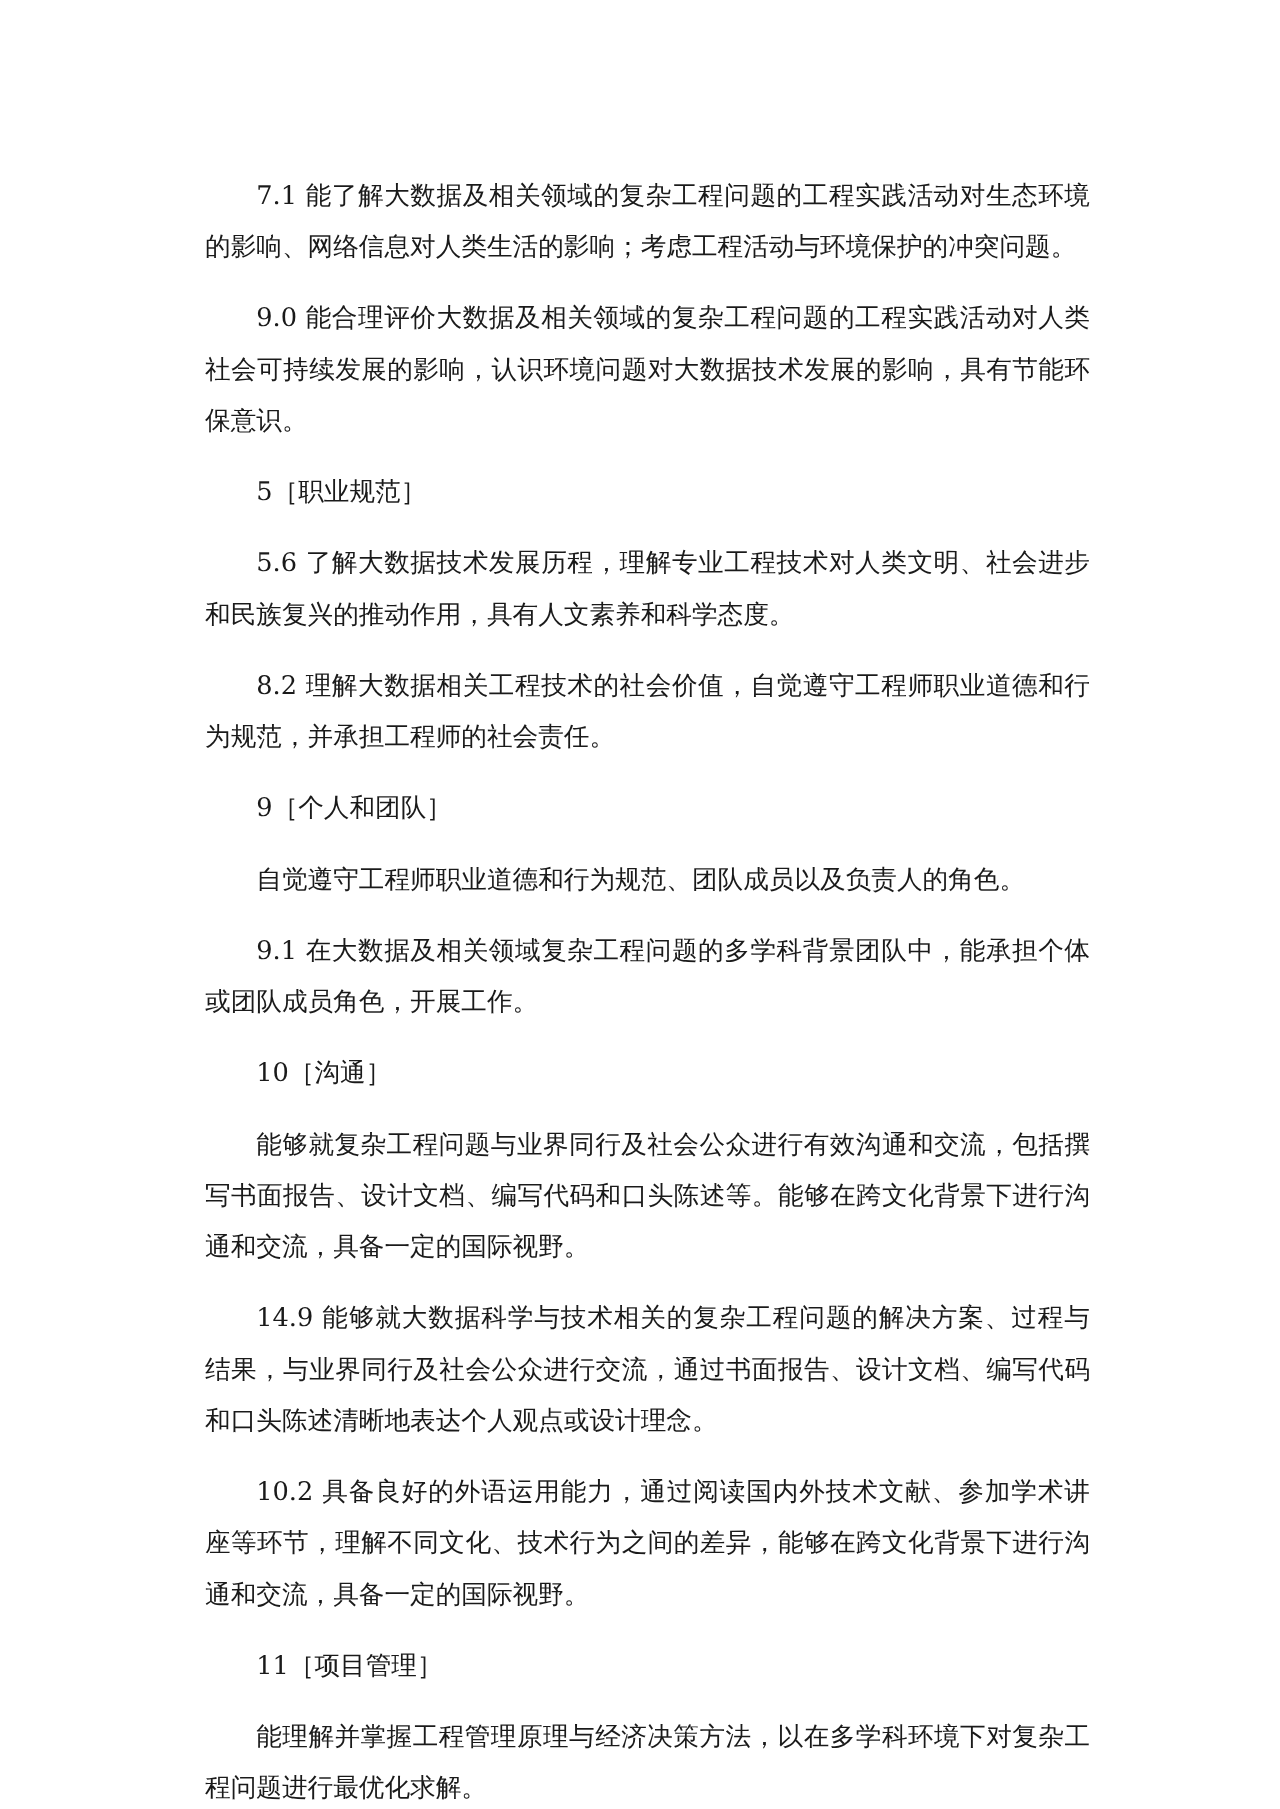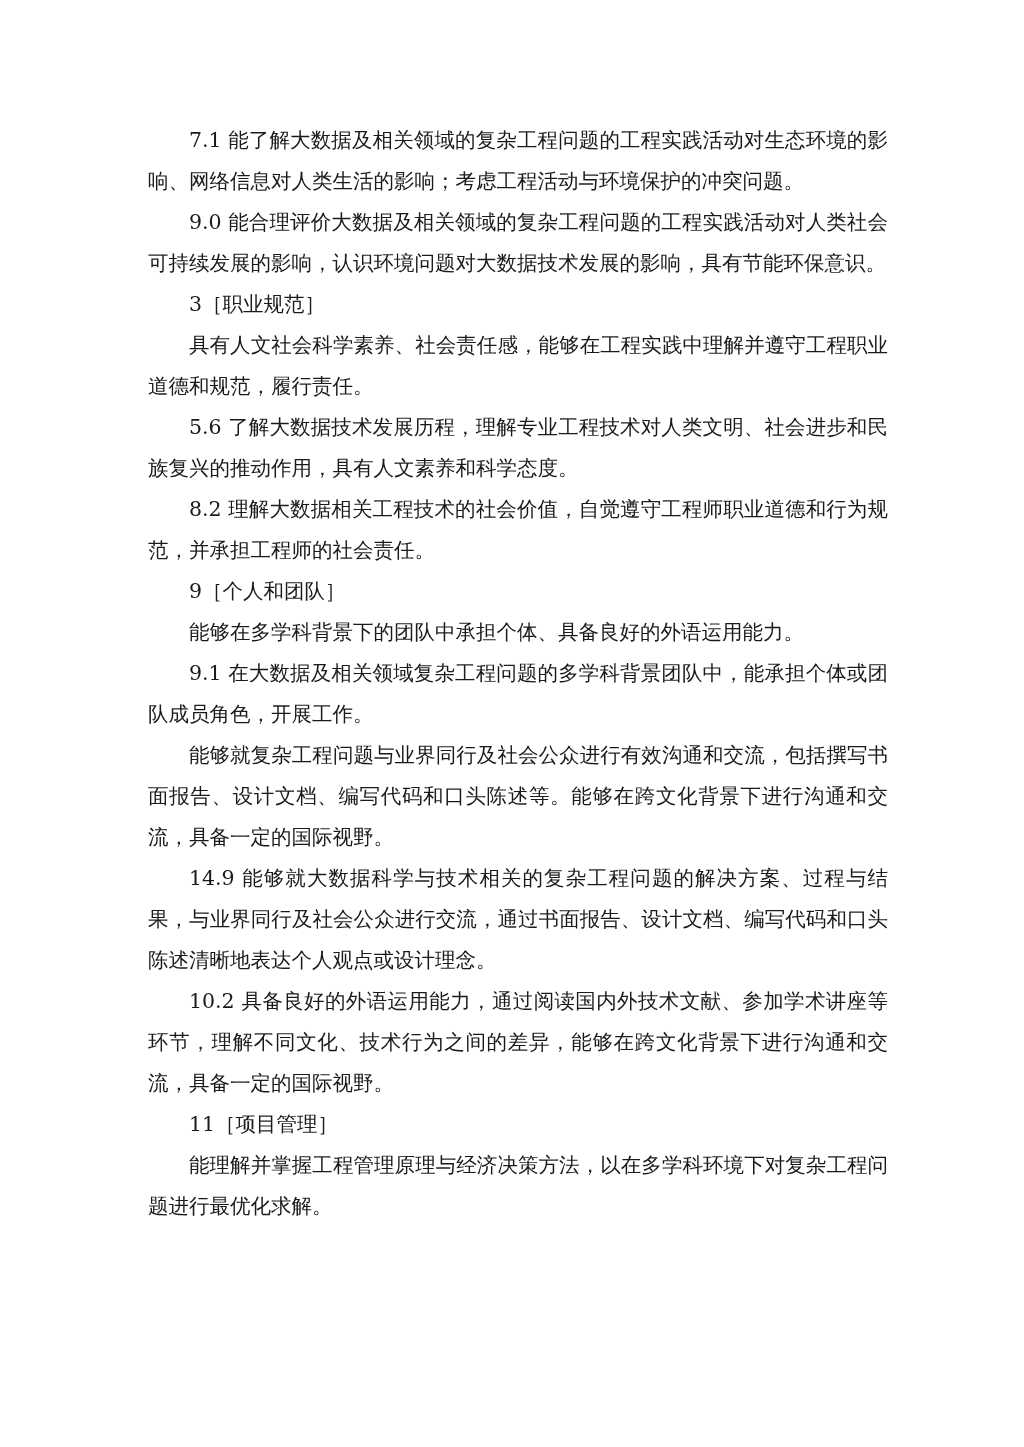--- a/index.html
+++ b/index.html
@@ -23,40 +23,40 @@
     top: 120px;
     width: 740px;
     font-family: "DejaVu Serif", "Liberation Serif", serif;
     font-size: 20.5px;
     line-height: 41px;
     color: #1a1a1a;
     text-align: justify;
     text-justify: inter-ideograph;
   }
   .para {
-    margin: 0;
+    margin: 16px;
     text-indent: 2em;
     text-align: justify;
     text-justify: inter-ideograph;
     word-break: break-all;
   }
 </style>
 </head>
 <body>
 
 <div class="page">
   <div class="content">
     <p class="para">7.1 能了解大数据及相关领域的复杂工程问题的工程实践活动对生态环境的影响、网络信息对人类生活的影响；考虑工程活动与环境保护的冲突问题。</p>
     <p class="para">9.0 能合理评价大数据及相关领域的复杂工程问题的工程实践活动对人类社会可持续发展的影响，认识环境问题对大数据技术发展的影响，具有节能环保意识。</p>
-    <p class="para">3［职业规范］</p>
-    <p class="para">具有人文社会科学素养、社会责任感，能够在工程实践中理解并遵守工程职业道德和规范，履行责任。</p>
+    <p class="para">5［职业规范］</p>
     <p class="para">5.6 了解大数据技术发展历程，理解专业工程技术对人类文明、社会进步和民族复兴的推动作用，具有人文素养和科学态度。</p>
     <p class="para">8.2 理解大数据相关工程技术的社会价值，自觉遵守工程师职业道德和行为规范，并承担工程师的社会责任。</p>
     <p class="para">9［个人和团队］</p>
-    <p class="para">能够在多学科背景下的团队中承担个体、具备良好的外语运用能力。</p>
+    <p class="para">自觉遵守工程师职业道德和行为规范、团队成员以及负责人的角色。</p>
     <p class="para">9.1 在大数据及相关领域复杂工程问题的多学科背景团队中，能承担个体或团队成员角色，开展工作。</p>
+    <p class="para">10［沟通］</p>
     <p class="para">能够就复杂工程问题与业界同行及社会公众进行有效沟通和交流，包括撰写书面报告、设计文档、编写代码和口头陈述等。能够在跨文化背景下进行沟通和交流，具备一定的国际视野。</p>
     <p class="para">14.9 能够就大数据科学与技术相关的复杂工程问题的解决方案、过程与结果，与业界同行及社会公众进行交流，通过书面报告、设计文档、编写代码和口头陈述清晰地表达个人观点或设计理念。</p>
     <p class="para">10.2 具备良好的外语运用能力，通过阅读国内外技术文献、参加学术讲座等环节，理解不同文化、技术行为之间的差异，能够在跨文化背景下进行沟通和交流，具备一定的国际视野。</p>
     <p class="para">11［项目管理］</p>
     <p class="para">能理解并掌握工程管理原理与经济决策方法，以在多学科环境下对复杂工程问题进行最优化求解。</p>
   </div>
 </div>
 
 </body></html>

